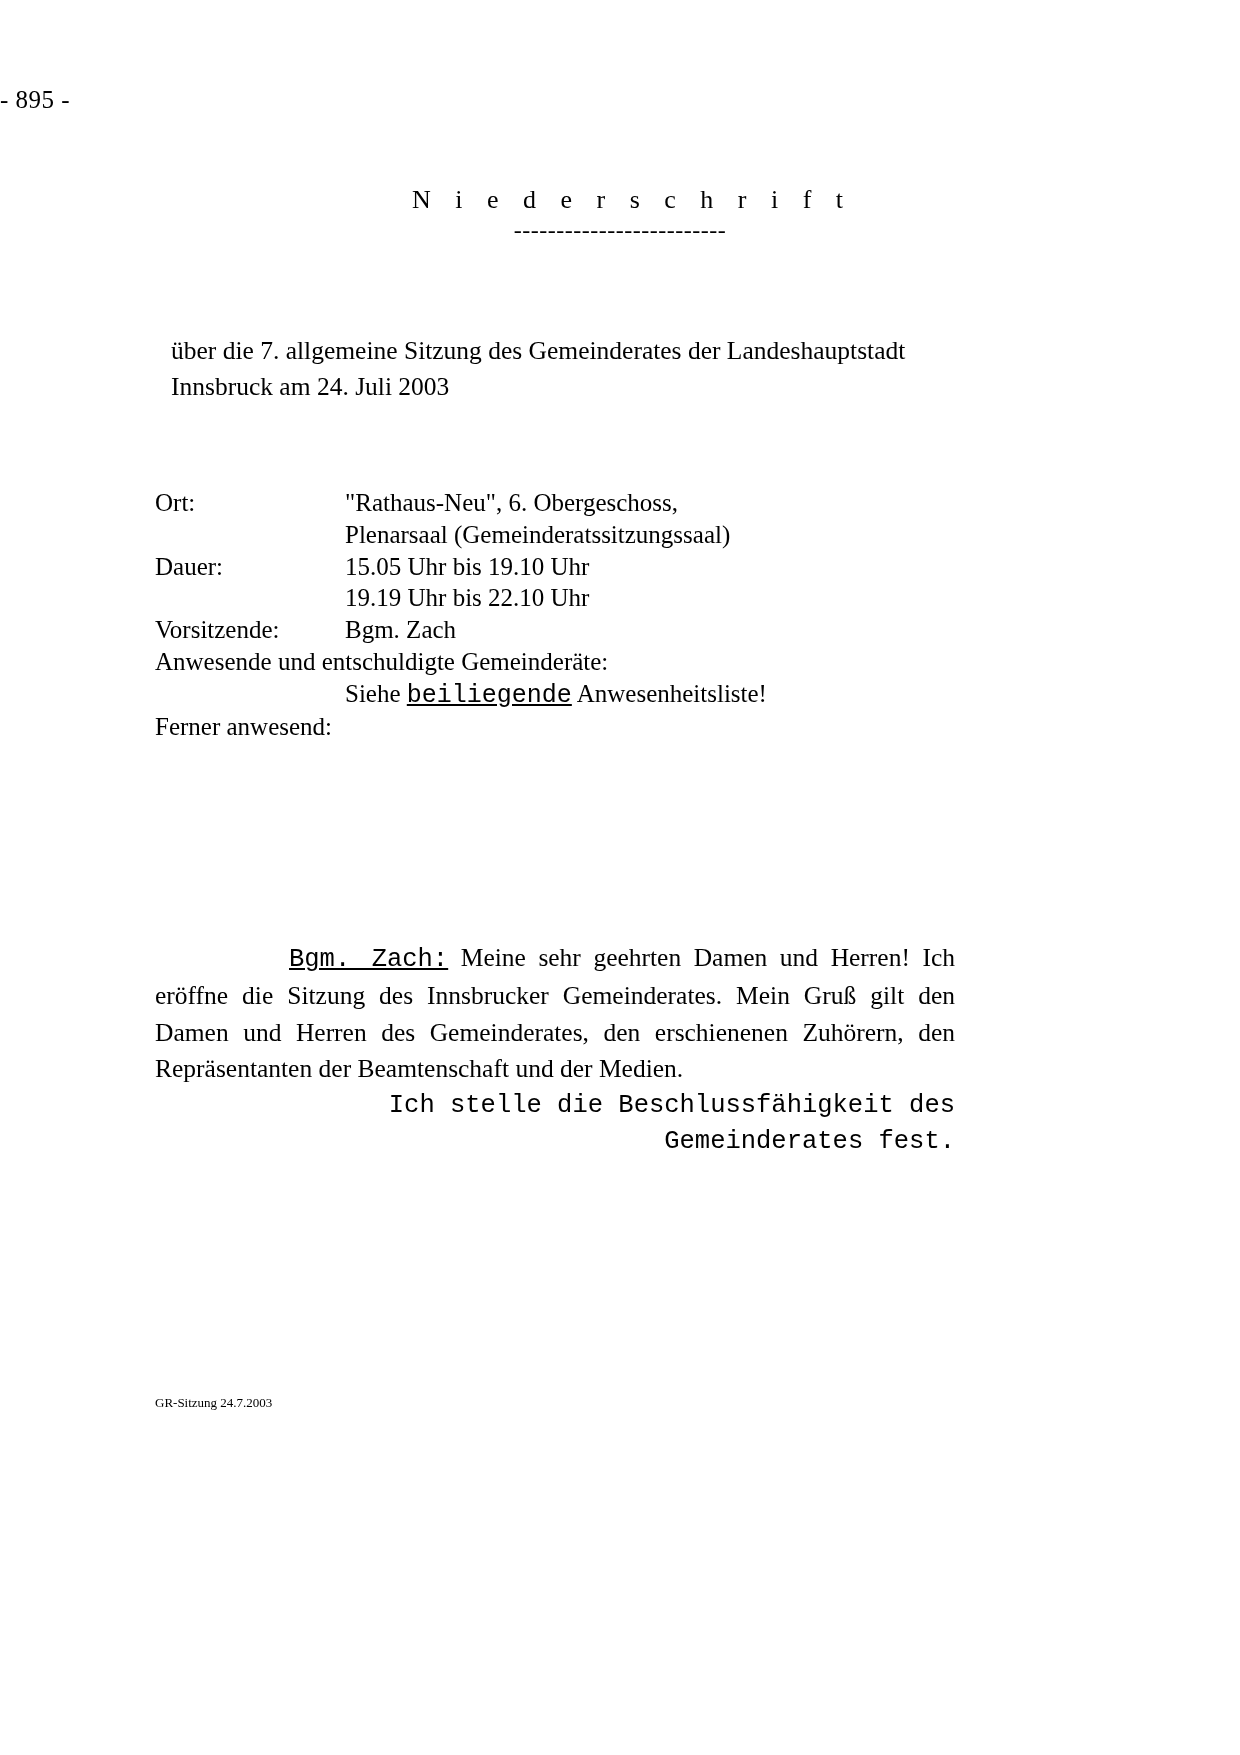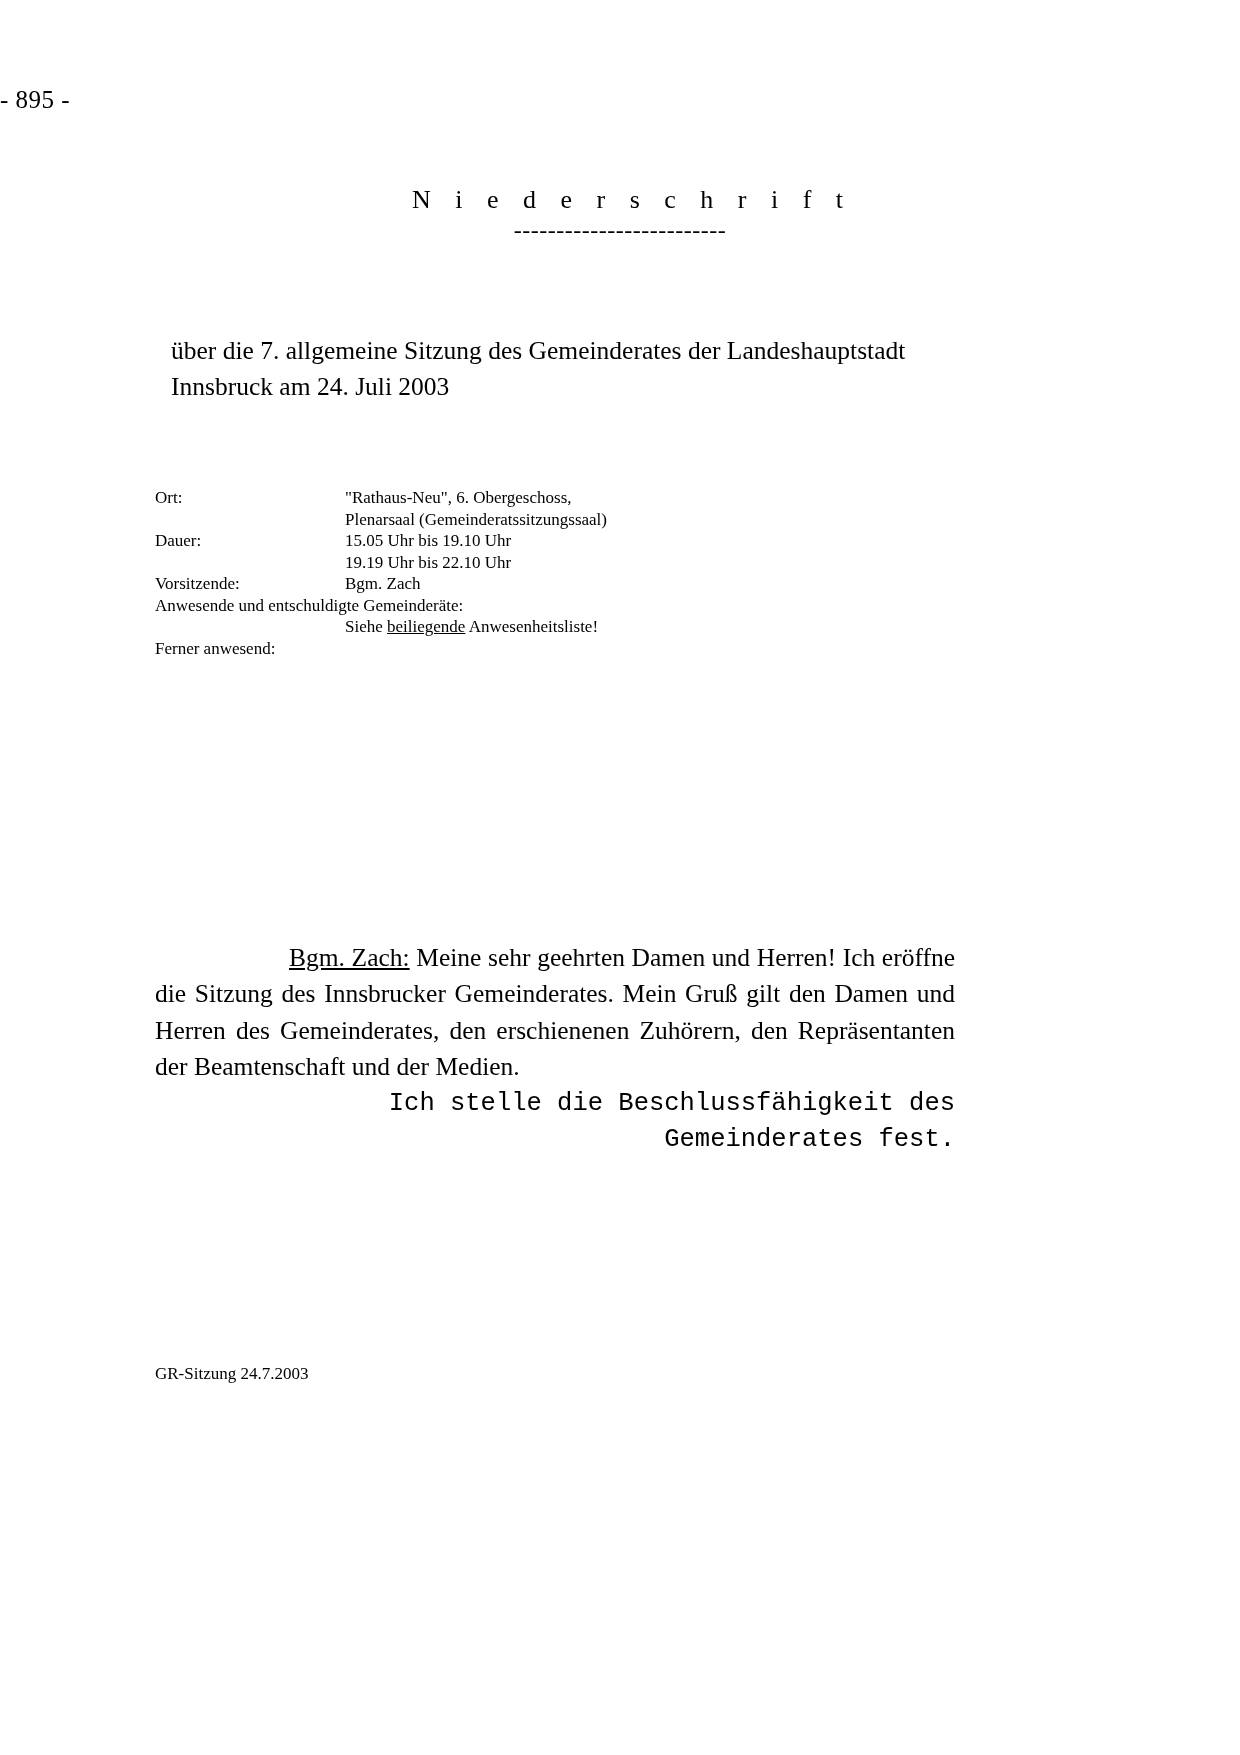--- a/index.html
+++ b/index.html
@@ -66,21 +66,21 @@
   .intro .last-line {
     text-align: left;
   }
 
   
   .details {
     position: absolute;
     top: 487px;
     left: 155px;
     width: 860px;
-    font-size: 17px;
+    font-size: 25px;
     line-height: 1.27;
   }
   .det-row {
     display: flex;
     align-items: flex-start;
   }
   .det-label {
     width: 190px;
     flex: 0 0 190px;
   }
@@ -90,21 +90,21 @@
   .det-value .sub {
     display: block;
   }
   .full-line {
     display: block;
   }
   .indent-line {
     display: block;
     padding-left: 190px;
   }
-  .u { text-decoration: underline; }
+  .u { text-decoration: underline; font-family: Liberation Mono, monospace; }
 
   .ferner-list {
     margin-top: 2px;
   }
   .ferner-list .indent-line {
     margin-top: 10px;
   }
   .ferner-list .indent-line.tight {
     margin-top: 2px;
   }
@@ -129,22 +129,22 @@
   }
   .speech .no-justify {
     text-align: right;
     font-family: Liberation Mono, monospace;
   }
 
   
   .footer {
     position: absolute;
     left: 155px;
-    top: 1364px;
-    font-size: 17px;
+    top: 1395px;
+    font-size: 13px;
   }
 </style>
 </head>
 <body>
 
 <div class="page">
 
   <div class="page-number">- 895 -</div>
 
   <div class="title-block">

